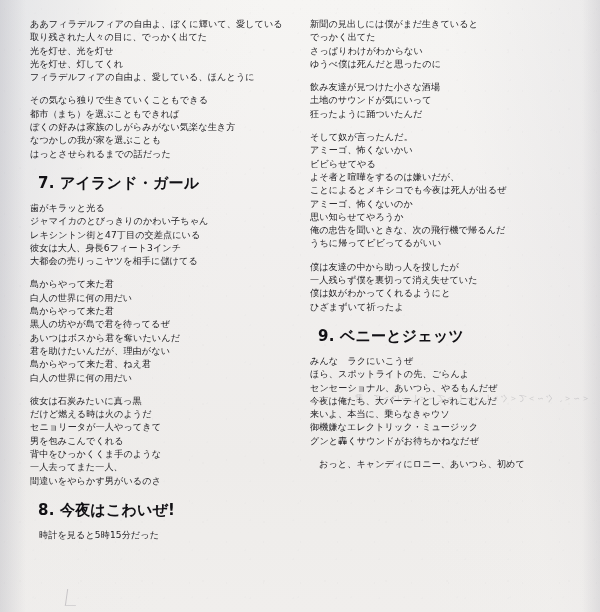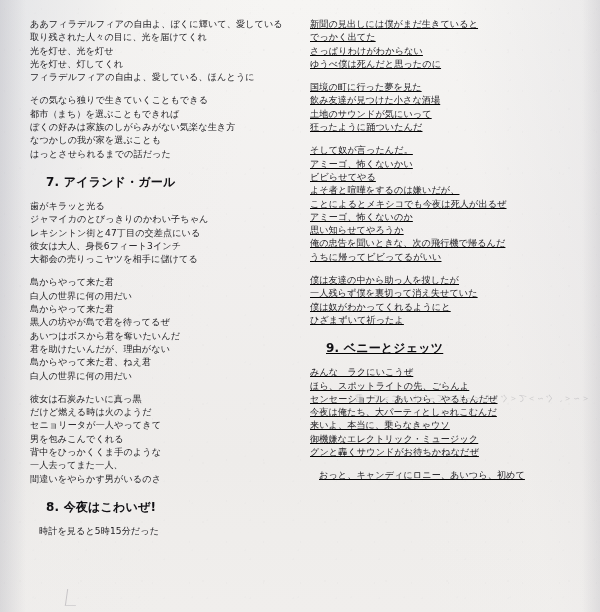--- a/index.html
+++ b/index.html
@@ -41,37 +41,37 @@
     display: flex;
     padding: 18px 14px 10px 14px;
     box-sizing: border-box;
   }
   .col {
     width: 50%;
     box-sizing: border-box;
     position: relative;
   }
   .col-left { padding-right: 12px; padding-left: 16px; }
-  .col-right { padding-left: 10px; padding-right: 8px; text-decoration: underline; }
+  .col-right { padding-left: 10px; padding-right: 8px; }
 
   .lyric-line {
     font-size: 9.1px;
     line-height: 13.3px;
     color: #1d1c20;
     white-space: nowrap;
     letter-spacing: 0.1px;
   }
   .stanza { margin-bottom: 10px; }
   .stanza:last-child { margin-bottom: 0; padding-left: 9px; }
 
   .song-title {
-    font-size: 12px;
+    font-size: 15px;
     font-weight: bold;
     color: #111014;
-    margin: 13px 0 9px 16px;
+    margin: 13px 0 9px 8px;
     letter-spacing: 0.2px;
   }
 
   
   .bleed {
     position: absolute;
     left: 10px;
     right: 10px;
     top: 393px;
     font-size: 8.6px;
@@ -110,21 +110,21 @@
 
 <div class="page"></div>
 <div class="noise"></div>
 <div class="edge-shadow"></div>
 <div class="edge-shadow-r"></div>
 
 <div class="columns">
   <div class="col col-left" id="col-left">
       <div class="stanza">
         <div class="lyric-line">ああフィラデルフィアの自由よ、ぼくに輝いて、愛している</div>
-        <div class="lyric-line">取り残された人々の目に、光を届けてくれ</div>
+        <div class="lyric-line">取り残された人々の目に、でっかく出てた</div>
         <div class="lyric-line">光を灯せ、光を灯せ</div>
         <div class="lyric-line">光を灯せ、灯してくれ</div>
         <div class="lyric-line">フィラデルフィアの自由よ、愛している、ほんとうに</div>
       </div>
       <div class="stanza">
         <div class="lyric-line">その気なら独りで生きていくこともできる</div>
         <div class="lyric-line">都市（まち）を選ぶこともできれば</div>
         <div class="lyric-line">ぼくの好みは家族のしがらみがない気楽な生き方</div>
         <div class="lyric-line">なつかしの我が家を選ぶことも</div>
         <div class="lyric-line">はっとさせられるまでの話だった</div>
@@ -162,21 +162,20 @@
       </div>
     </div>
   <div class="col col-right" id="col-right">
       <div class="stanza">
         <div class="lyric-line">新聞の見出しには僕がまだ生きていると</div>
         <div class="lyric-line">でっかく出てた</div>
         <div class="lyric-line">さっぱりわけがわからない</div>
         <div class="lyric-line">ゆうべ僕は死んだと思ったのに</div>
       </div>
       <div class="stanza">
-        <div class="lyric-line">国境の町に行った夢を見た</div>
         <div class="lyric-line">飲み友達が見つけた小さな酒場</div>
         <div class="lyric-line">土地のサウンドが気にいって</div>
         <div class="lyric-line">狂ったように踊ついたんだ</div>
       </div>
       <div class="stanza">
         <div class="lyric-line">そして奴が言ったんだ。</div>
         <div class="lyric-line">アミーゴ、怖くないかい</div>
         <div class="lyric-line">ビビらせてやる</div>
         <div class="lyric-line">よそ者と喧嘩をするのは嫌いだが、</div>
         <div class="lyric-line">ことによるとメキシコでも今夜は死人が出るぜ</div>

